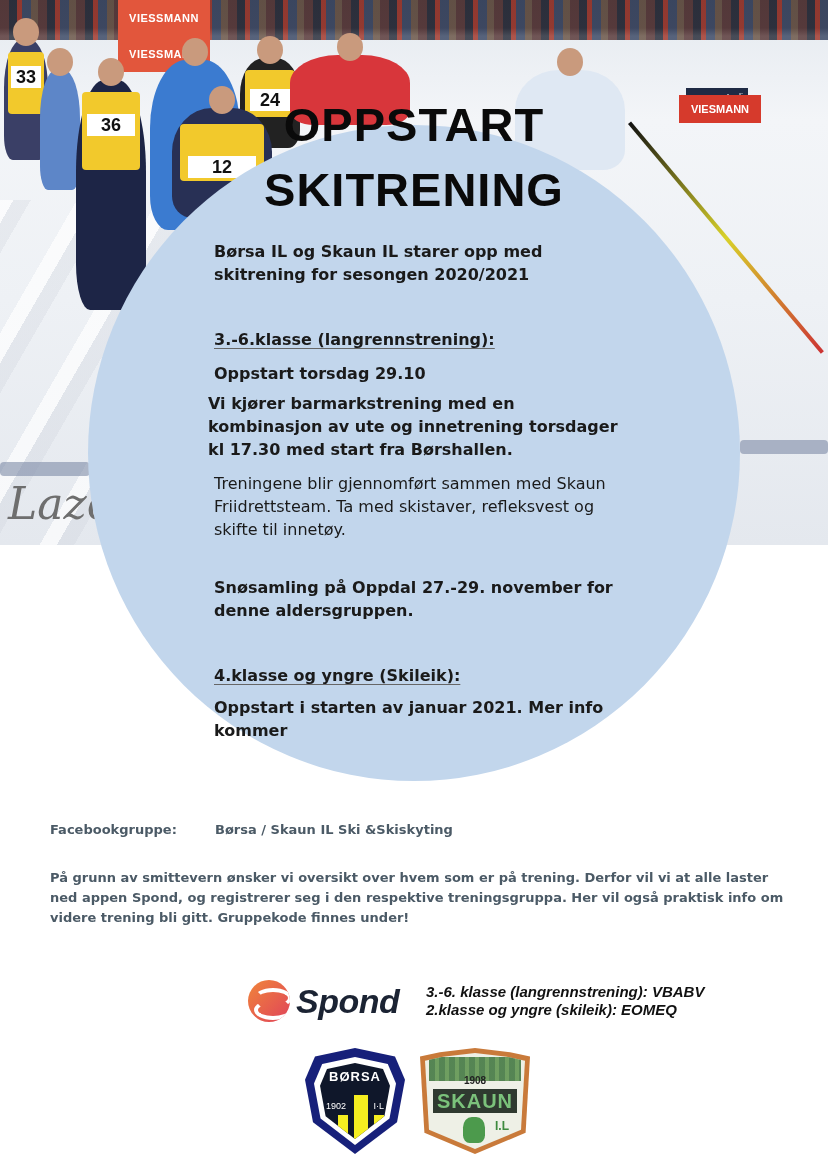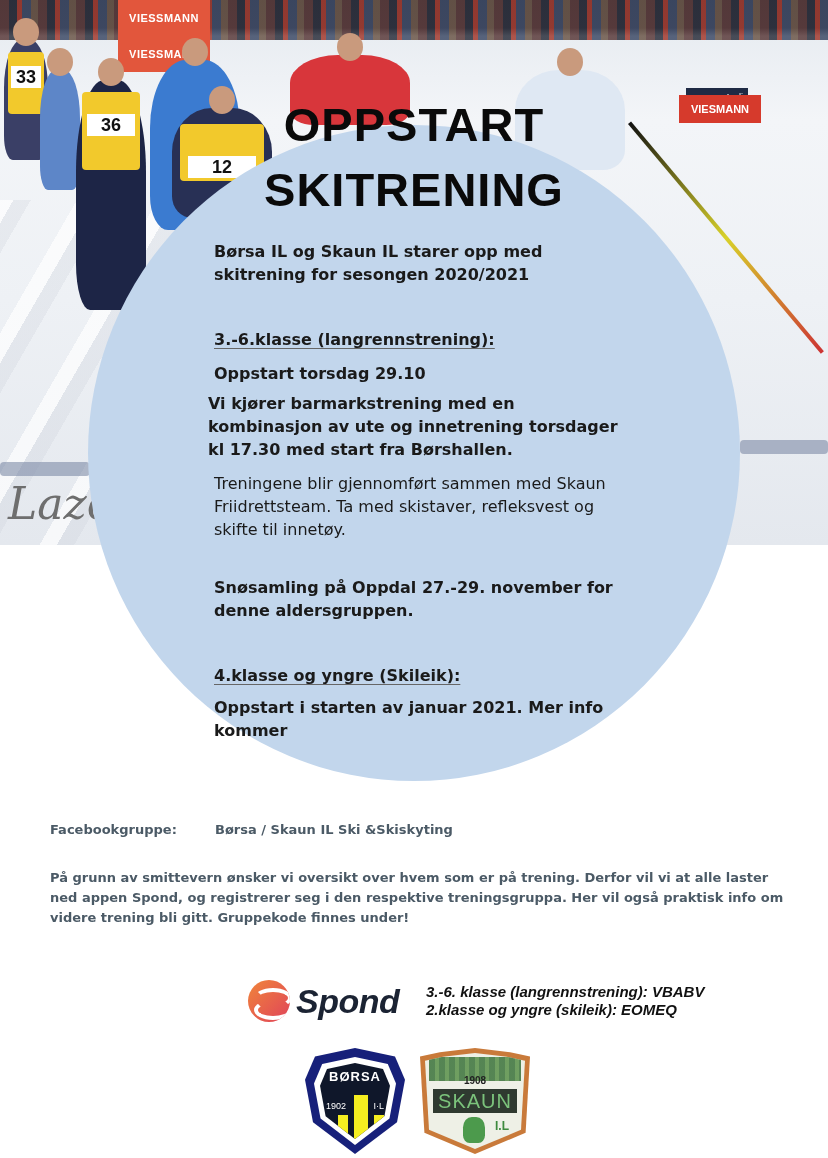--- a/index.html
+++ b/index.html
@@ -132,21 +132,21 @@
     clip-path: polygon(0 8%, 18% 4%, 50% 0, 82% 4%, 100% 8%, 96% 80%, 50% 100%, 4% 80%);
   }
   .skaun .inner {
     position: absolute; left: 5px; top: 5px; right: 5px; bottom: 5px; background: #eef0e6;
     clip-path: polygon(0 8%, 18% 4%, 50% 0, 82% 4%, 100% 8%, 96% 80%, 50% 100%, 4% 80%);
   }
   .skaun .trees { position: absolute; left: 4px; right: 4px; top: 4px; height: 24px; background: repeating-linear-gradient(90deg,#2f6a2f 0 6px,#4f8a3f 6px 10px); opacity: .8; }
   .skaun .yr { position: absolute; left: 0; right: 0; top: 22px; text-align: center; font-size: 10px; font-weight: bold; color: #222; font-family: "Liberation Sans", sans-serif; }
   .skaun .name {
     position: absolute; left: 8px; right: 8px; top: 36px; height: 24px; background: #2f3a30; color: #7bc27b;
-    text-align: center; font-family: "Liberation Sans", sans-serif; font-weight: normal; font-size: 20px; line-height: 24px; letter-spacing: 1px;
+    text-align: center; font-family: "Liberation Sans", sans-serif; font-weight: bold; font-size: 20px; line-height: 24px; letter-spacing: 1px;
   }
   .skaun .il { position: absolute; right: 16px; top: 66px; font-size: 12px; font-weight: bold; color: #3e8a3e; font-family: "Liberation Sans", sans-serif; padding-left: 43px; }
   .skaun .runner { position: absolute; left: 38px; top: 64px; width: 22px; height: 26px; background: #4c9a4c; border-radius: 40% 40% 30% 30%; }
 </style>
 </head>
 <body>
 
 <div class="photo">
   <div class="crowd"></div>
   <div class="snowtrack"></div>
@@ -170,20 +170,26 @@
     <div class="head"></div>
   </div>
   <div class="skier" style="left:76px;top:80px;width:70px;height:230px;background:#1d2546;">
     <div class="head"></div>
     <div class="bib" style="height:34%;">
         <span>36</span>
       </div>
   </div>
   <div class="skier" style="left:150px;top:60px;width:90px;height:170px;background:#3b7bd0;">
     <div class="head"></div>
+  </div>
+  <div class="skier" style="left:240px;top:58px;width:60px;height:90px;background:#222;">
+    <div class="head"></div>
+    <div class="bib">
+        <span>24</span>
+      </div>
   </div>
   <div class="skier" style="left:172px;top:108px;width:100px;height:110px;background:#283055;">
     <div class="head"></div>
     <div class="bib" style="top:16px;">
         <span>12</span>
       </div>
   </div>
   <div class="skier" style="left:290px;top:55px;width:120px;height:70px;background:#d8363b;">
     <div class="head"></div>
   </div>

